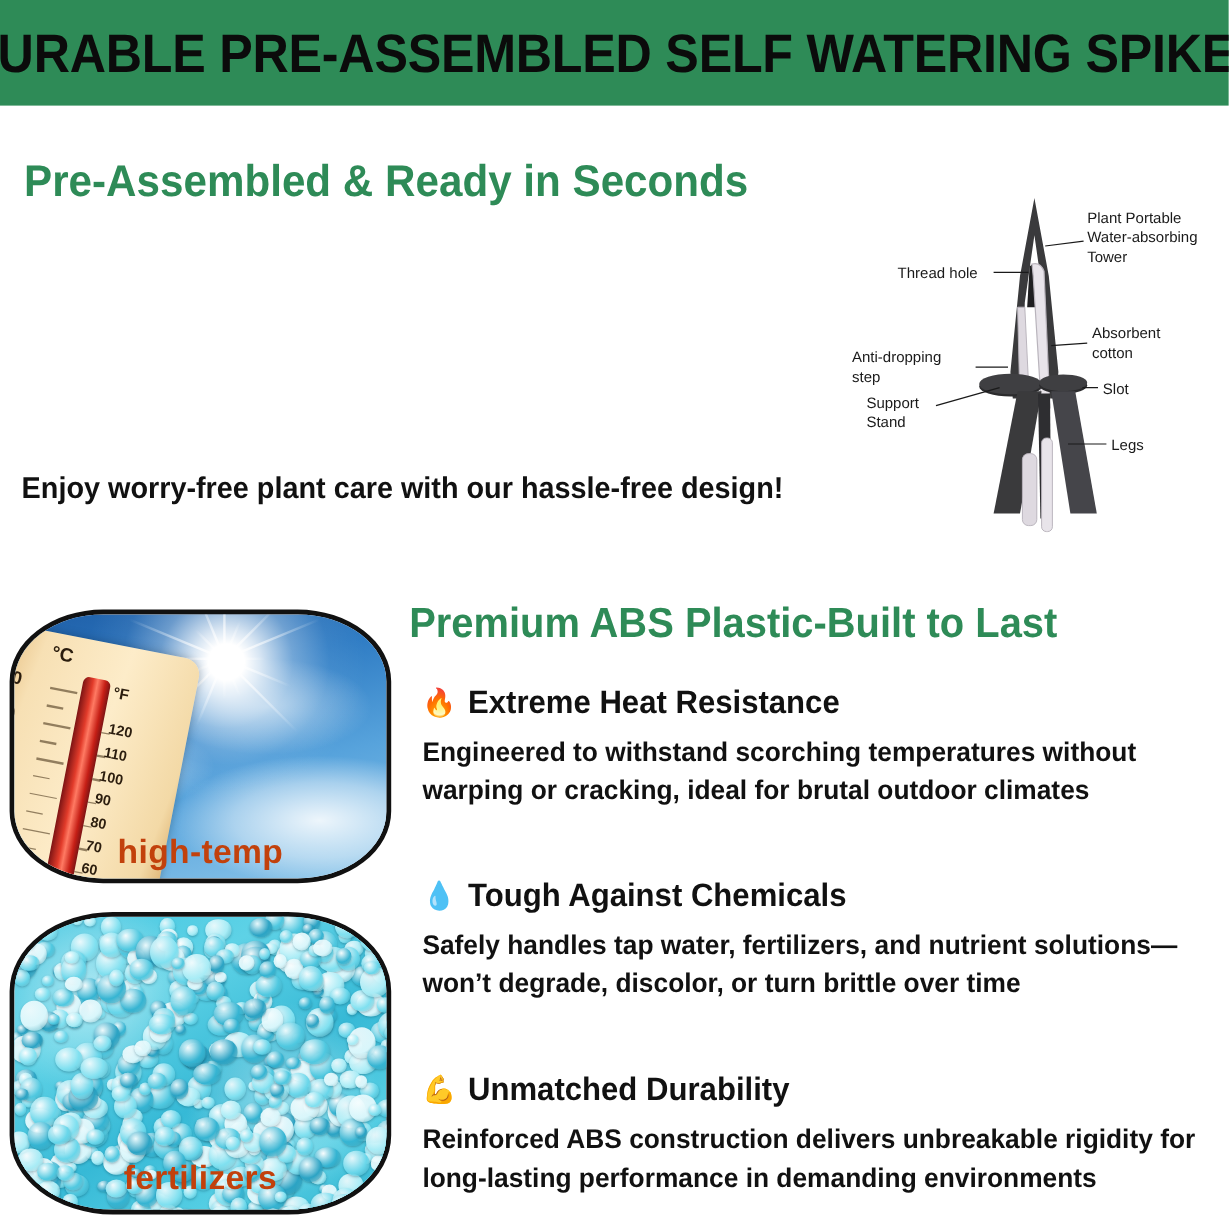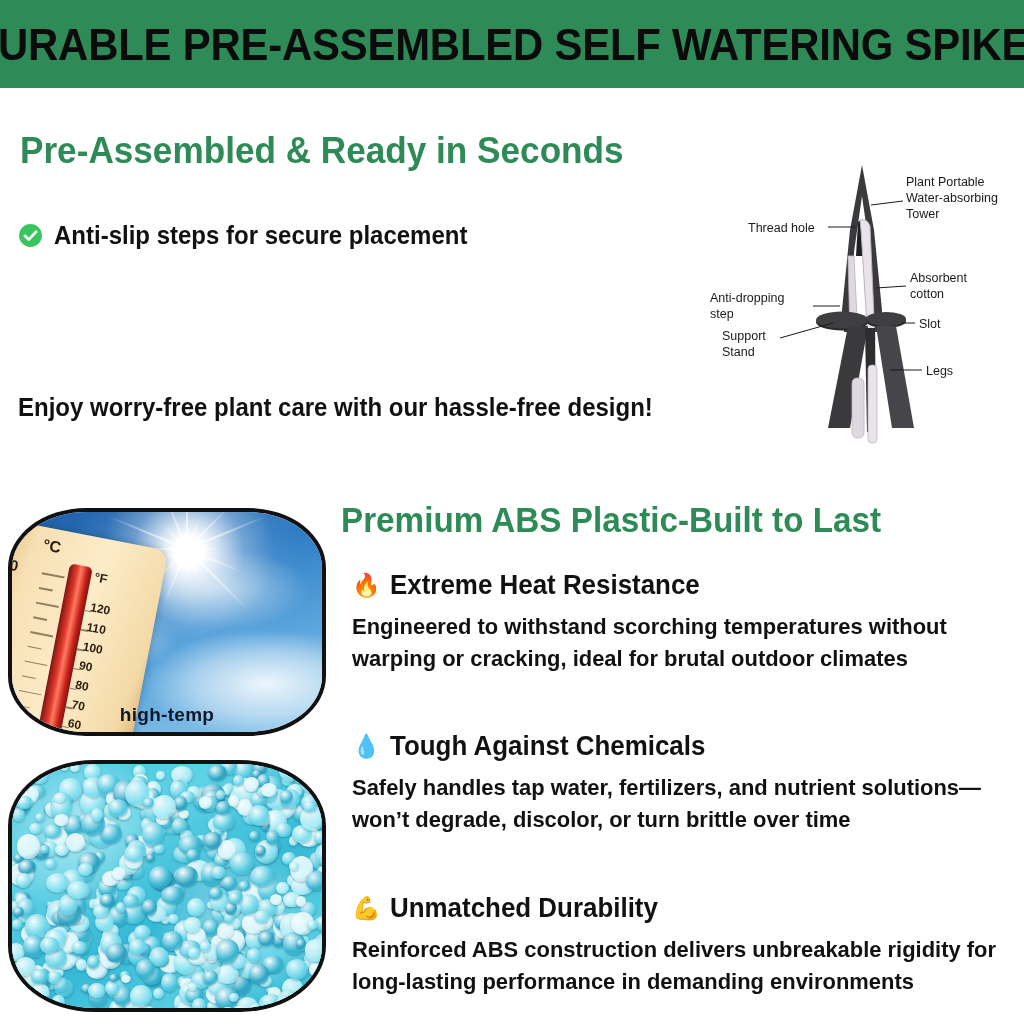--- a/index.html
+++ b/index.html
@@ -190,24 +190,24 @@
     position: absolute;
     inset: 0;
     overflow: hidden;
   }
   .photo-caption {
     position: absolute;
     bottom: 6px;
     left: 0;
     width: 100%;
     text-align: center;
-    color: #0f172a;
+    color: #c2410c;
     font-family: "Liberation Sans Narrow", "Liberation Sans", sans-serif;
     font-weight: bold;
-    font-size: 19px;
+    font-size: 28px;
     letter-spacing: 0.3px;
     z-index: 6;
     pointer-events: none;
   }
   #photo-fertilizers .photo-caption { bottom: 10px; }
 
   
   .sky {
     position: absolute;
     inset: 0;
@@ -291,27 +291,20 @@
 
 <div class="page">
 
   <div class="banner">
     <div class="banner-title">DURABLE PRE-ASSEMBLED SELF WATERING SPIKES</div>
   </div>
 
   <div class="sec1-heading">Pre-Assembled &amp; Ready in Seconds</div>
 
   <div class="bullets">
-    <div class="bullet-row">
-      <svg class="check-icon" viewBox="0 0 24 24">
-        <circle cx="12" cy="12" r="11" fill="#3ac45f"></circle>
-        <path d="M6.6 12.3 L10.3 16 L17.4 8.4" fill="none" stroke="#ffffff" stroke-width="2.6" stroke-linecap="round" stroke-linejoin="round"></path>
-      </svg>
-      <span class="bullet-text">Anti-slip steps for secure placement</span>
-    </div>
   </div>
 
   <div class="tagline">Enjoy worry-free plant care with our hassle-free design!</div>
 
   <div class="diagram">
     <svg width="324" height="290" viewBox="0 0 324 290">
 
       <g>
         <path d="M162 5 L150 70 L142 150 L144 172 L152 172 L154 92 L162 36 L170 92 L172 172 L180 172 L182 150 L174 70 Z" fill="#3a3a3c"></path>
         <path d="M158 62 Q162 58 166 62 L168 96 L156 96 Z" fill="#1f1f21"></path>
@@ -957,15 +950,16 @@
           <div class="granule" style="width: 14.3882px; height: 12.8987px; left: 69.823%; top: 52.267%; background: radial-gradient(circle at 34% 30%, rgba(255, 255, 255, 0.85), rgb(79, 200, 224) 58%, rgba(0, 0, 0, 0.14) 100%); box-shadow: rgba(0, 60, 80, 0.3) 0px 1px 2px;"></div>
           <div class="granule" style="width: 23.3839px; height: 24.73px; left: 65.8264%; top: 71.752%; background: radial-gradient(circle at 34% 30%, rgba(255, 255, 255, 0.85), rgb(53, 180, 210) 58%, rgba(0, 0, 0, 0.14) 100%); box-shadow: rgba(0, 60, 80, 0.3) 0px 1px 2px;"></div>
           <div class="granule" style="width: 10.5172px; height: 9.86365px; left: 42.2978%; top: 13.9859%; background: radial-gradient(circle at 34% 30%, rgba(255, 255, 255, 0.85), rgb(79, 200, 224) 58%, rgba(0, 0, 0, 0.14) 100%); box-shadow: rgba(0, 60, 80, 0.3) 0px 1px 2px;"></div>
           <div class="granule" style="width: 16.6097px; height: 13.8115px; left: 80.212%; top: 7.86512%; background: radial-gradient(circle at 34% 30%, rgba(255, 255, 255, 0.85), rgb(216, 246, 251) 58%, rgba(0, 0, 0, 0.14) 100%); box-shadow: rgba(0, 60, 80, 0.3) 0px 1px 2px;"></div>
           <div class="granule" style="width: 21.8395px; height: 17.1025px; left: 36.0512%; top: 33.0938%; background: radial-gradient(circle at 34% 30%, rgba(255, 255, 255, 0.85), rgb(104, 214, 234) 58%, rgba(0, 0, 0, 0.14) 100%); box-shadow: rgba(0, 60, 80, 0.3) 0px 1px 2px;"></div>
           <div class="granule" style="width: 15.0206px; height: 14.1708px; left: 67.889%; top: 45.7695%; background: radial-gradient(circle at 34% 30%, rgba(255, 255, 255, 0.85), rgb(53, 180, 210) 58%, rgba(0, 0, 0, 0.14) 100%); box-shadow: rgba(0, 60, 80, 0.3) 0px 1px 2px;"></div>
           <div class="granule" style="width: 15.1995px; height: 12.1915px; left: 99.4293%; top: 37.0934%; background: radial-gradient(circle at 34% 30%, rgba(255, 255, 255, 0.85), rgb(79, 200, 224) 58%, rgba(0, 0, 0, 0.14) 100%); box-shadow: rgba(0, 60, 80, 0.3) 0px 1px 2px;"></div>
           <div class="granule" style="width: 9.37815px; height: 10.0173px; left: 65.8406%; top: 10.4631%; background: radial-gradient(circle at 34% 30%, rgba(255, 255, 255, 0.85), rgb(104, 214, 234) 58%, rgba(0, 0, 0, 0.14) 100%); box-shadow: rgba(0, 60, 80, 0.3) 0px 1px 2px;"></div>
         </div>
     </div>
+    <div class="photo-caption">fertilizers</div>
   </div>
 
 </div>
 
 </body></html>

